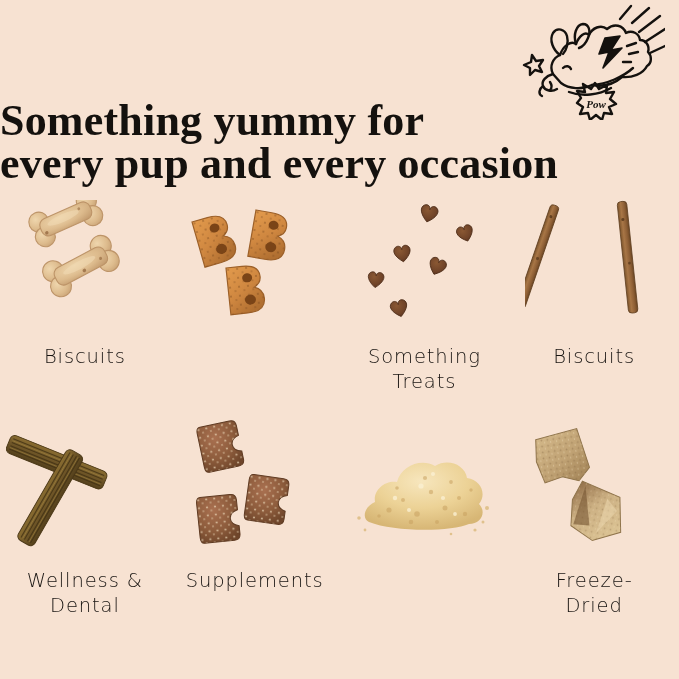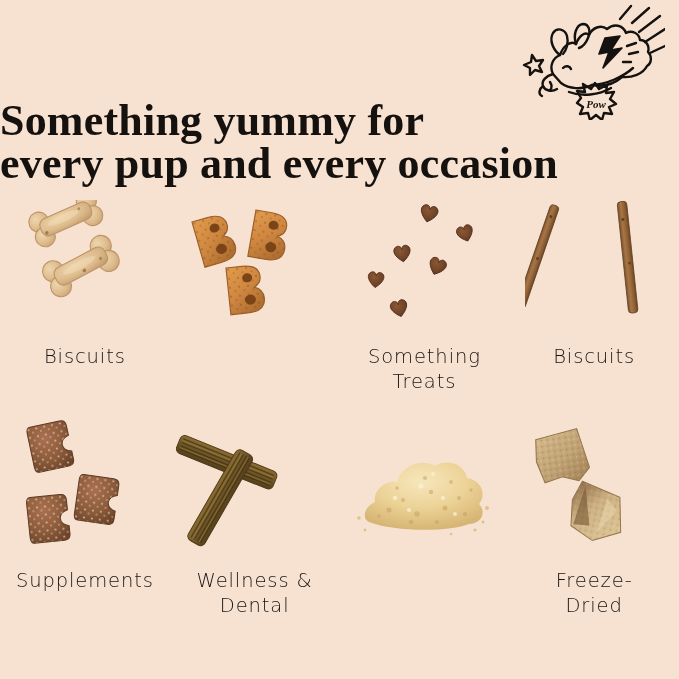--- a/index.html
+++ b/index.html
@@ -280,20 +280,64 @@
               <circle cx="6" cy="62" r="1.4" fill="#4a2d14" opacity="0.6"></circle>
             </g>
           </svg>
         </div>
         <div class="caption">Biscuits</div>
       </div>
     </div>
 
     <div class="row row2">
 
+      <div class="cell r2c1">
+        <div class="art">
+          <svg viewBox="0 0 150 140" xmlns="http://www.w3.org/2000/svg">
+            <defs>
+              <linearGradient id="dent" x1="0" y1="0" x2="0" y2="1">
+                <stop offset="0%" stop-color="#8a6d31"></stop>
+                <stop offset="50%" stop-color="#6e5527"></stop>
+                <stop offset="100%" stop-color="#54401c"></stop>
+              </linearGradient>
+            </defs>
+
+            <g transform="translate(6,14) rotate(22)">
+              <rect x="0" y="0" width="104" height="19" rx="5" fill="url(#dent)" stroke="#4b3817" stroke-width="0.9"></rect>
+              <g stroke="#3f2f12" stroke-width="1.1" opacity="0.75">
+                <line x1="3" y1="4" x2="101" y2="4"></line>
+                <line x1="3" y1="8" x2="101" y2="8"></line>
+                <line x1="3" y1="11.5" x2="101" y2="11.5"></line>
+                <line x1="3" y1="15" x2="101" y2="15"></line>
+              </g>
+              <g stroke="#a98a45" stroke-width="0.8" opacity="0.6">
+                <line x1="3" y1="6" x2="101" y2="6"></line>
+                <line x1="3" y1="13.3" x2="101" y2="13.3"></line>
+              </g>
+            </g>
+
+            <g transform="translate(10,118) rotate(-60)">
+              <rect x="0" y="0" width="104" height="19" rx="5" fill="url(#dent)" stroke="#4b3817" stroke-width="0.9"></rect>
+              <g stroke="#3f2f12" stroke-width="1.1" opacity="0.75">
+                <line x1="3" y1="4" x2="101" y2="4"></line>
+                <line x1="3" y1="8" x2="101" y2="8"></line>
+                <line x1="3" y1="11.5" x2="101" y2="11.5"></line>
+                <line x1="3" y1="15" x2="101" y2="15"></line>
+              </g>
+              <g stroke="#a98a45" stroke-width="0.8" opacity="0.6">
+                <line x1="3" y1="6" x2="101" y2="6"></line>
+                <line x1="3" y1="13.3" x2="101" y2="13.3"></line>
+              </g>
+            </g>
+          </svg>
+        </div>
+        <div class="caption">Wellness &amp;
+Dental</div>
+      </div>
+
       <div class="cell r2c2">
         <div class="art">
           <svg viewBox="0 0 150 140" xmlns="http://www.w3.org/2000/svg">
             <defs>
               <radialGradient id="supp" cx="40%" cy="30%" r="78%">
                 <stop offset="0%" stop-color="#a97050"></stop>
                 <stop offset="60%" stop-color="#8d5c3c"></stop>
                 <stop offset="100%" stop-color="#6e452a"></stop>
               </radialGradient>
               <pattern id="oat" width="8" height="8" patternUnits="userSpaceOnUse">
@@ -316,64 +360,20 @@
             </g>
             <g transform="translate(14,78) rotate(-6)">
               <path d="M4 0 H34 Q40 0 40 6 V16 Q32 18 32 24 Q32 30 40 32 V40
                        Q40 46 34 46 H4 Q0 46 0 40 V6 Q0 0 4 0 Z" fill="url(#supp)" stroke="#5f3b23" stroke-width="1"></path>
               <path d="M4 0 H34 Q40 0 40 6 V16 Q32 18 32 24 Q32 30 40 32 V40
                        Q40 46 34 46 H4 Q0 46 0 40 V6 Q0 0 4 0 Z" fill="url(#oat)"></path>
             </g>
           </svg>
         </div>
         <div class="caption">Supplements</div>
-      </div>
-
-      <div class="cell r2c1">
-        <div class="art">
-          <svg viewBox="0 0 150 140" xmlns="http://www.w3.org/2000/svg">
-            <defs>
-              <linearGradient id="dent" x1="0" y1="0" x2="0" y2="1">
-                <stop offset="0%" stop-color="#8a6d31"></stop>
-                <stop offset="50%" stop-color="#6e5527"></stop>
-                <stop offset="100%" stop-color="#54401c"></stop>
-              </linearGradient>
-            </defs>
-
-            <g transform="translate(6,14) rotate(22)">
-              <rect x="0" y="0" width="104" height="19" rx="5" fill="url(#dent)" stroke="#4b3817" stroke-width="0.9"></rect>
-              <g stroke="#3f2f12" stroke-width="1.1" opacity="0.75">
-                <line x1="3" y1="4" x2="101" y2="4"></line>
-                <line x1="3" y1="8" x2="101" y2="8"></line>
-                <line x1="3" y1="11.5" x2="101" y2="11.5"></line>
-                <line x1="3" y1="15" x2="101" y2="15"></line>
-              </g>
-              <g stroke="#a98a45" stroke-width="0.8" opacity="0.6">
-                <line x1="3" y1="6" x2="101" y2="6"></line>
-                <line x1="3" y1="13.3" x2="101" y2="13.3"></line>
-              </g>
-            </g>
-
-            <g transform="translate(10,118) rotate(-60)">
-              <rect x="0" y="0" width="104" height="19" rx="5" fill="url(#dent)" stroke="#4b3817" stroke-width="0.9"></rect>
-              <g stroke="#3f2f12" stroke-width="1.1" opacity="0.75">
-                <line x1="3" y1="4" x2="101" y2="4"></line>
-                <line x1="3" y1="8" x2="101" y2="8"></line>
-                <line x1="3" y1="11.5" x2="101" y2="11.5"></line>
-                <line x1="3" y1="15" x2="101" y2="15"></line>
-              </g>
-              <g stroke="#a98a45" stroke-width="0.8" opacity="0.6">
-                <line x1="3" y1="6" x2="101" y2="6"></line>
-                <line x1="3" y1="13.3" x2="101" y2="13.3"></line>
-              </g>
-            </g>
-          </svg>
-        </div>
-        <div class="caption">Wellness &amp;
-Dental</div>
       </div>
 
       <div class="cell r2c3">
         <div class="art">
           <svg viewBox="0 0 150 140" xmlns="http://www.w3.org/2000/svg">
             <defs>
               <radialGradient id="pile" cx="48%" cy="28%" r="72%">
                 <stop offset="0%" stop-color="#f7e6bd"></stop>
                 <stop offset="55%" stop-color="#ecd296"></stop>
                 <stop offset="100%" stop-color="#d7b675"></stop>

